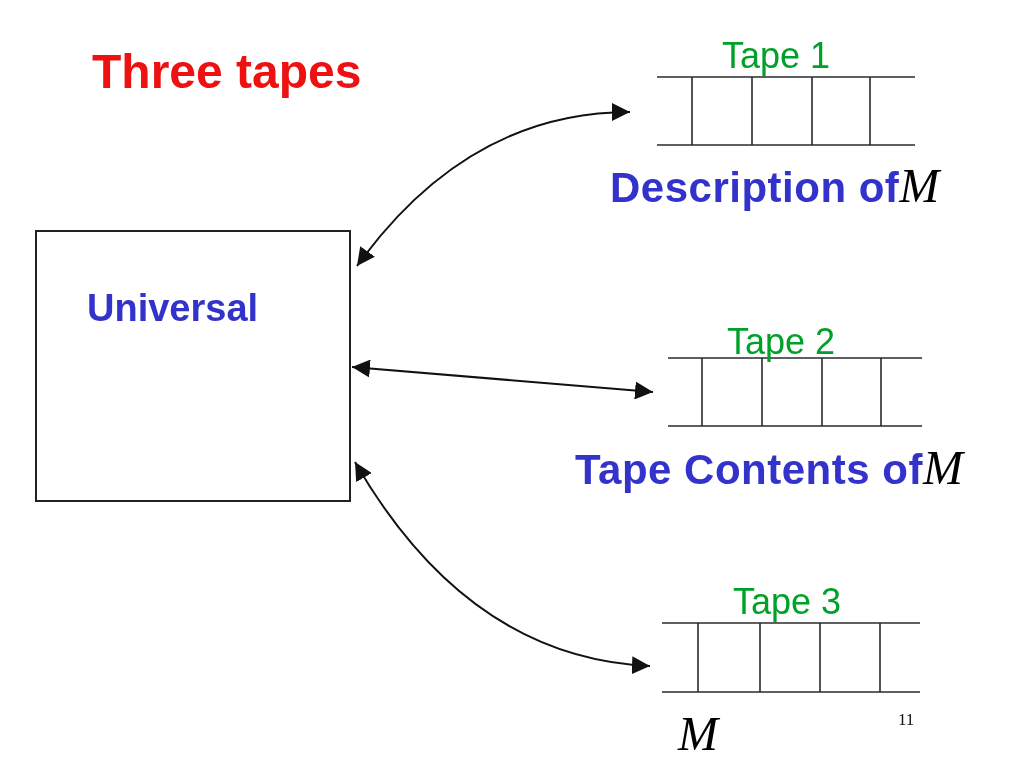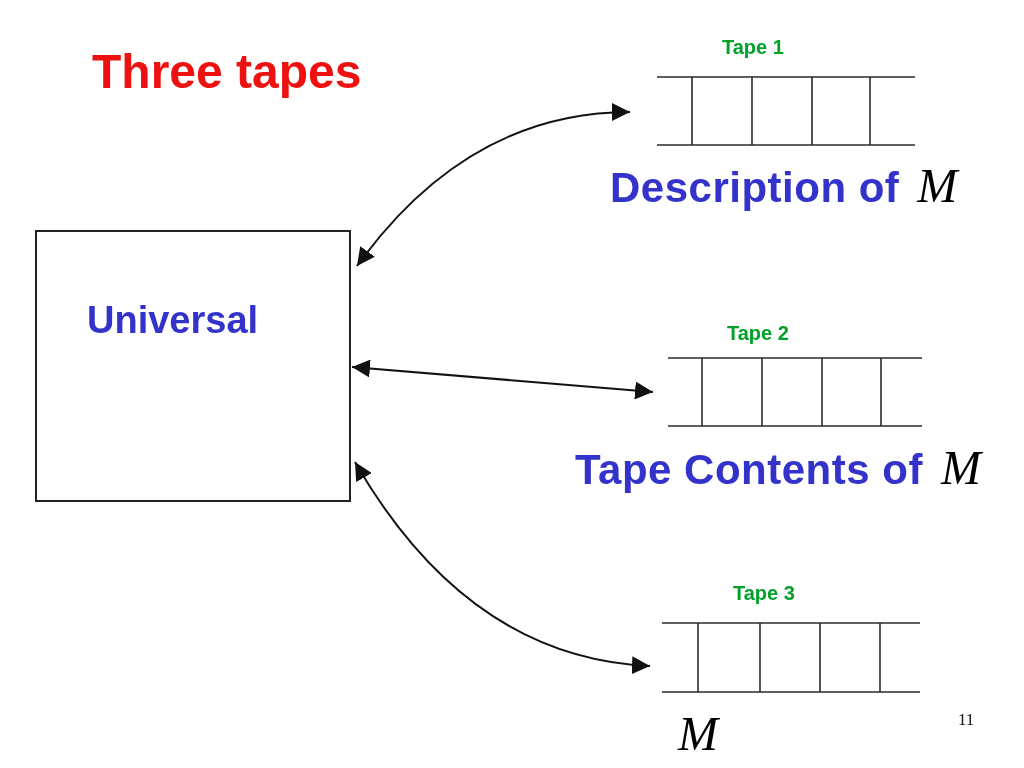--- a/index.html
+++ b/index.html
@@ -23,73 +23,72 @@
   }
   .utm-box {
     position: absolute;
     left: 35px;
     top: 230px;
     width: 316px;
     height: 272px;
     box-sizing: border-box;
     border: 2px solid #222222;
     background: #ffffff;
-    padding: 56px 0 0 50px;
+    padding: 44px 0 0 50px;
   }
   .utm-line {
     font-size: 38px;
     font-weight: 600;
     color: #3333cc;
     line-height: 65px;
     white-space: nowrap;
   }
   .diagram-svg {
     position: absolute;
     left: 0;
     top: 0;
     width: 1024px;
     height: 768px;
   }
   .tape-label {
     position: absolute;
-    font-size: 20px;
-    font-weight: 700;
+    font-size: 36px;
+    font-weight: 400;
     color: #00a129;
     line-height: 1.1;
     white-space: nowrap;
   }
   .tape-label.t1 { left: 722px; top: 36px; }
   .tape-label.t2 { left: 727px; top: 322px; }
   .tape-label.t3 { left: 733px; top: 582px; }
   .caption {
     position: absolute;
     display: flex;
     align-items: baseline;
-    gap: 18px;
     white-space: nowrap;
   }
   .caption .cap-text {
     font-size: 42px;
     font-weight: 600;
     color: #3333cc;
     letter-spacing: 0.5px;
   }
   .caption .m-symbol {
     font-family: "Liberation Serif", serif;
     font-style: italic;
     font-weight: 500;
     font-size: 48px;
     color: #000000;
   }
   .caption.c1 { left: 610px; top: 158px; }
   .caption.c2 { left: 575px; top: 440px; }
   .caption.c3 { left: 678px; top: 706px; }
   .page-number {
     position: absolute;
-    left: 958px;
+    left: 898px;
     top: 710px;
     font-family: "Liberation Serif", serif;
     font-size: 17px;
     color: #111111;
   }
 </style>
 </head>
 <body>
 
 <div class="slide">

